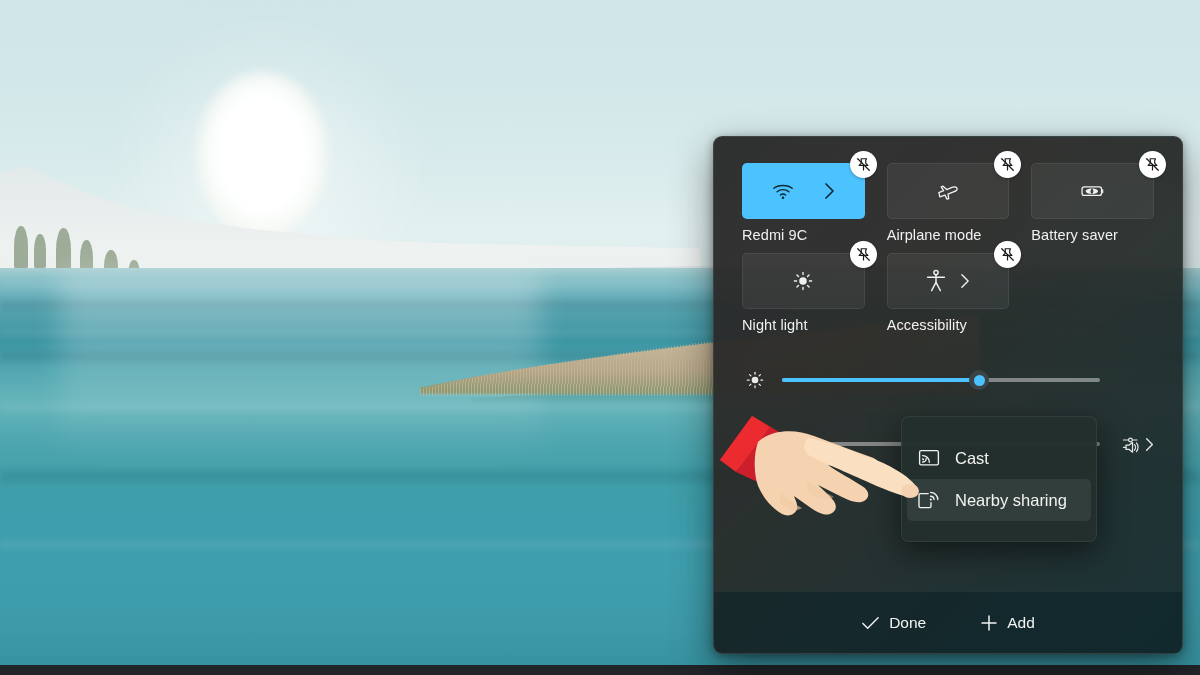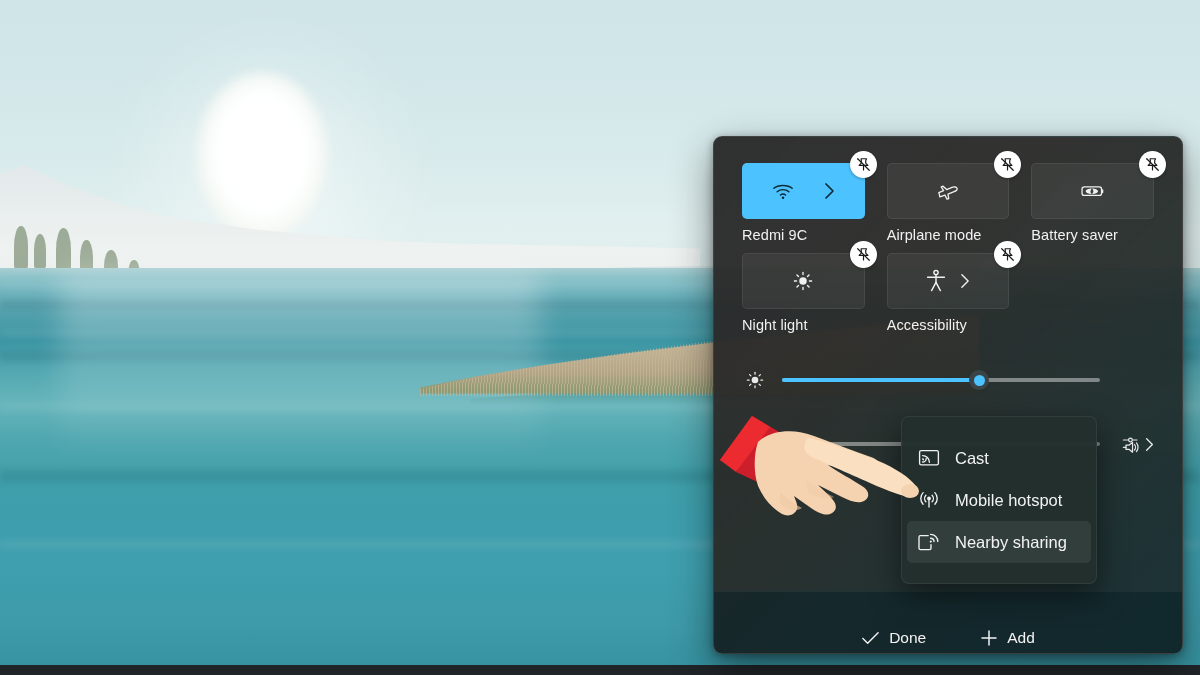--- a/index.html
+++ b/index.html
@@ -189,21 +189,21 @@
     background: #4cc2ff;
   }
   .s-right { width: 40px; display: flex; align-items: center; gap: 2px; color: #eaeaea; flex: 0 0 40px; justify-content: flex-end; cursor: pointer; }
 
   
   #qs-footer {
     position: absolute; left: 0; bottom: 0;
     width: 100%; height: 62px;
     background: rgba(9,32,38,.55);
     border-top: 1px solid rgba(255,255,255,.05);
-    display: flex; align-items: flex-end; justify-content: center;
+    display: flex; align-items: center; justify-content: center;
     gap: 34px;
   }
   .foot-btn {
     display: flex; align-items: center; gap: 9px;
     color: #f3f3f3; font-size: 15.5px;
     padding: 6px 10px; border-radius: 4px;
     cursor: pointer;
   }
 
   
@@ -483,33 +483,20 @@
       <svg width="22" height="20" viewBox="0 0 22 20" fill="none" stroke="#f2f2f2" stroke-width="1.35" stroke-linecap="round" stroke-linejoin="round">
         <rect x="1.6" y="2.6" width="18.8" height="14.2" rx="1.6"></rect>
         <path d="M4.6 14 C6.6 14, 8.2 12.4, 8.2 10.4"></path>
         <path d="M4.6 11 C5 11, 5.4 11.4, 5.4 11.8"></path>
         <path d="M4.6 7.6 C8.4 7.6, 11.4 10.6, 11.4 14.2"></path>
       </svg>
     </span>
     <span>Cast</span>
   </div>
 
-  <div class="menu-item">
-    <span class="m-ico">
-      <svg width="24" height="20" viewBox="0 0 24 20" fill="none" stroke="#f2f2f2" stroke-width="1.35" stroke-linecap="round" stroke-linejoin="round">
-        <circle cx="12" cy="8.4" r="1.9" fill="#f2f2f2" stroke="none"></circle>
-        <path d="M8.9 5.2 C7.2 7, 7.2 9.9, 8.9 11.7"></path>
-        <path d="M15.1 5.2 C16.8 7, 16.8 9.9, 15.1 11.7"></path>
-        <path d="M6.1 2.6 C3 5.8, 3 11.1, 6.1 14.3"></path>
-        <path d="M17.9 2.6 C21 5.8, 21 11.1, 17.9 14.3"></path>
-        <path d="M12 10.4 L12 17"></path>
-      </svg>
-    </span>
-    <span>Mobile hotspot</span>
-  </div>
 
   <div class="menu-item selected">
     <span class="m-ico">
       <svg width="24" height="21" viewBox="0 0 24 21" fill="none" stroke="#f2f2f2" stroke-width="1.35" stroke-linecap="round" stroke-linejoin="round">
         <path d="M11.2 3.6 L3.4 3.6 C2.6 3.6, 2 4.2, 2 5 L2 16.2 C2 17, 2.6 17.6, 3.4 17.6 L12.6 17.6 C13.4 17.6, 14 17, 14 16.2 L14 12.6"></path>
         <path d="M13.6 2.4 C17.6 2.4, 20.8 5.6, 20.8 9.6"></path>
         <path d="M13.6 6.2 C15.5 6.2, 17 7.7, 17 9.6"></path>
         <circle cx="13.8" cy="9.6" r="1.1" fill="#f2f2f2" stroke="none"></circle>
       </svg>
     </span>

